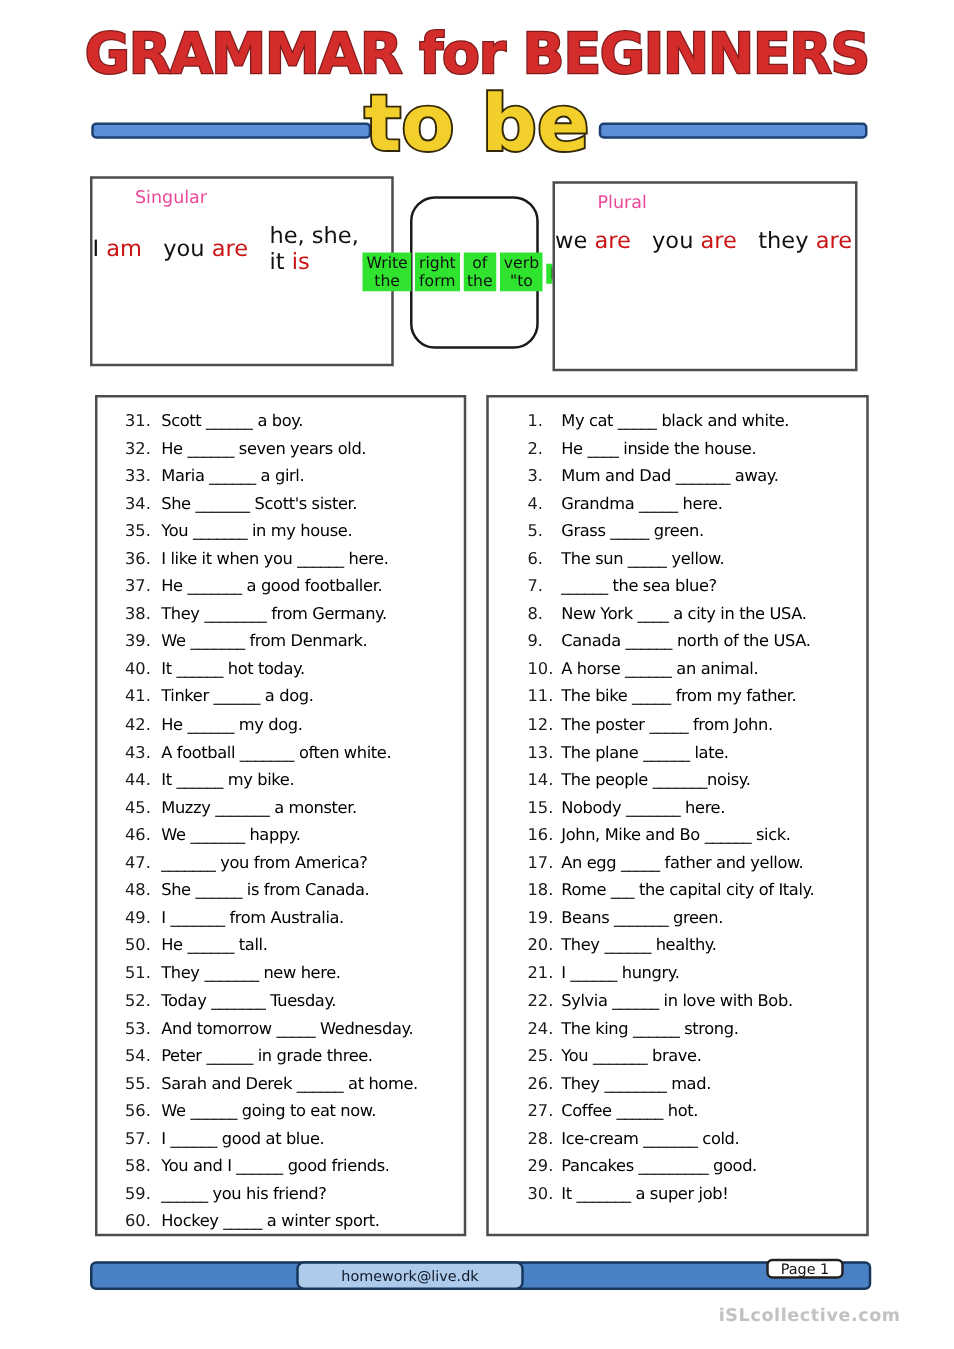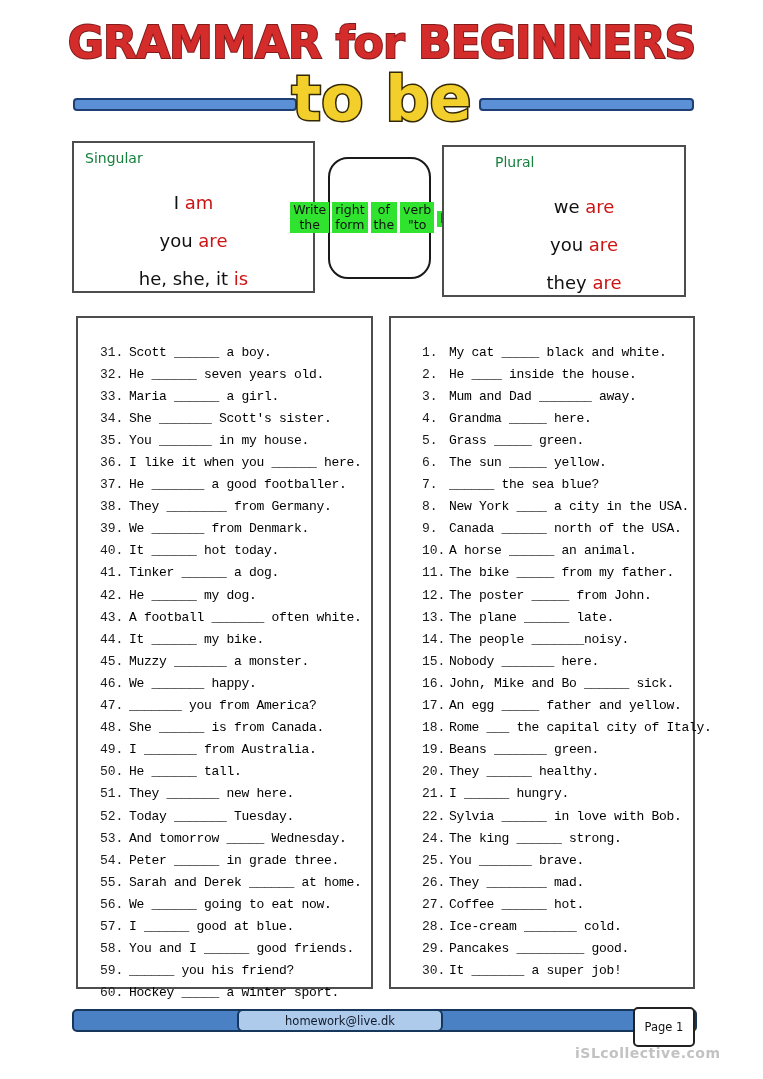--- a/index.html
+++ b/index.html
@@ -15,54 +15,54 @@
        border:2px solid #1d3f73;border-radius:4px;z-index:1;}
   .bar-left{left:73px;width:220px;}
   .bar-right{left:479px;width:211px;}
   .subtitle{position:absolute;top:54px;left:0;width:763px;text-align:center;
             font-size:62px;font-weight:700;color:#f2cf2b;line-height:1.1;
             -webkit-text-stroke:3px #332805;paint-order:stroke fill;z-index:2;margin-top:11px;}
 
   
   .pronoun-box{position:absolute;border:2px solid #4d4d4d;background:#fff;box-sizing:border-box;}
   .singular-box{left:72px;top:141px;width:243px;height:152px;}
-  .plural-box{left:442px;top:145px;width:244px;height:152px;padding-left:40px;}
-  .box-label{font-size:14px;color:#15803d;padding:7px 0 0 11px;}
-  .pronoun-rows{margin-top:26px;display:flex;flex-direction:column;gap:17px;
+  .plural-box{left:442px;top:145px;width:244px;height:152px;}
+  .box-label{font-size:14px;color:#ec4899;padding:7px 0 0 11px;margin-left:23px;}
+  .pronoun-rows{margin-top:12px;display:flex;gap:17px;
                 align-items:center;font-size:18px;color:#111;}
   .verb{color:#cc1414;}
 
   
   .instruction-box{position:absolute;left:328px;top:157px;width:103px;height:122px;
                    border:2px solid #1a1a1a;border-radius:20px;box-sizing:border-box;
                    display:flex;flex-direction:row;align-items:center;
                    justify-content:center;gap:3px;background:#fff;}
   .instr-line{text-align:center;line-height:1.25;}
   .hl{background:#2fe32f;font-size:12.5px;color:#111;padding:0 3px;display:inline-block;}
 
   
   .exercise-box{position:absolute;top:316px;border:2px solid #4d4d4d;background:#fff;
-                padding-top:23px;box-sizing:border-box;font-family:Liberation Mono, monospace;}
+                padding-top:8px;box-sizing:border-box;}
   .exercise-box.left{left:76px;width:297px;height:673px;padding-left:22px;}
   .exercise-box.right{left:389px;width:306px;height:673px;padding-left:31px;}
   .ex-row{height:22.1px;display:flex;align-items:center;white-space:nowrap;}
   .ex-num{flex:none;font-size:13px;color:#1a1a1a;}
   .exercise-box.left .ex-num{width:29px;}
   .exercise-box.right .ex-num{width:27px;}
   .ex-text{font-size:13px;color:#000000;letter-spacing:-0.3px;}
 
   
   .footer-bar{position:absolute;left:72px;top:1009px;width:625px;height:23px;
               background:#4a80c4;border:2px solid #16365c;border-radius:5px;
               box-sizing:border-box;z-index:1;}
-  .footer-mid{position:absolute;left:237px;top:1009px;width:206px;height:23px;
+  .footer-mid{position:absolute;left:237px;top:1009px;width:182px;height:23px;
               background:#aecbec;border:2px solid #16365c;border-radius:6px;
               box-sizing:border-box;display:flex;align-items:center;justify-content:center;
               font-size:11.5px;color:#101828;z-index:2;}
-  .page-box{position:absolute;left:633px;top:1007px;width:62px;height:40px;
+  .page-box{position:absolute;left:613px;top:1007px;width:62px;height:16px;
             background:#fff;border:2px solid #222;border-radius:5px;box-sizing:border-box;
             display:flex;align-items:center;justify-content:center;
             font-size:11.5px;color:#111;z-index:3;}
   .watermark{position:absolute;left:575px;top:1029px;font-size:14px;font-weight:700;
              color:#c2c2c2;letter-spacing:0.5px;z-index:4;margin-top:16px;}
 </style>
 </head>
 <body>
 
 <div class="page">

